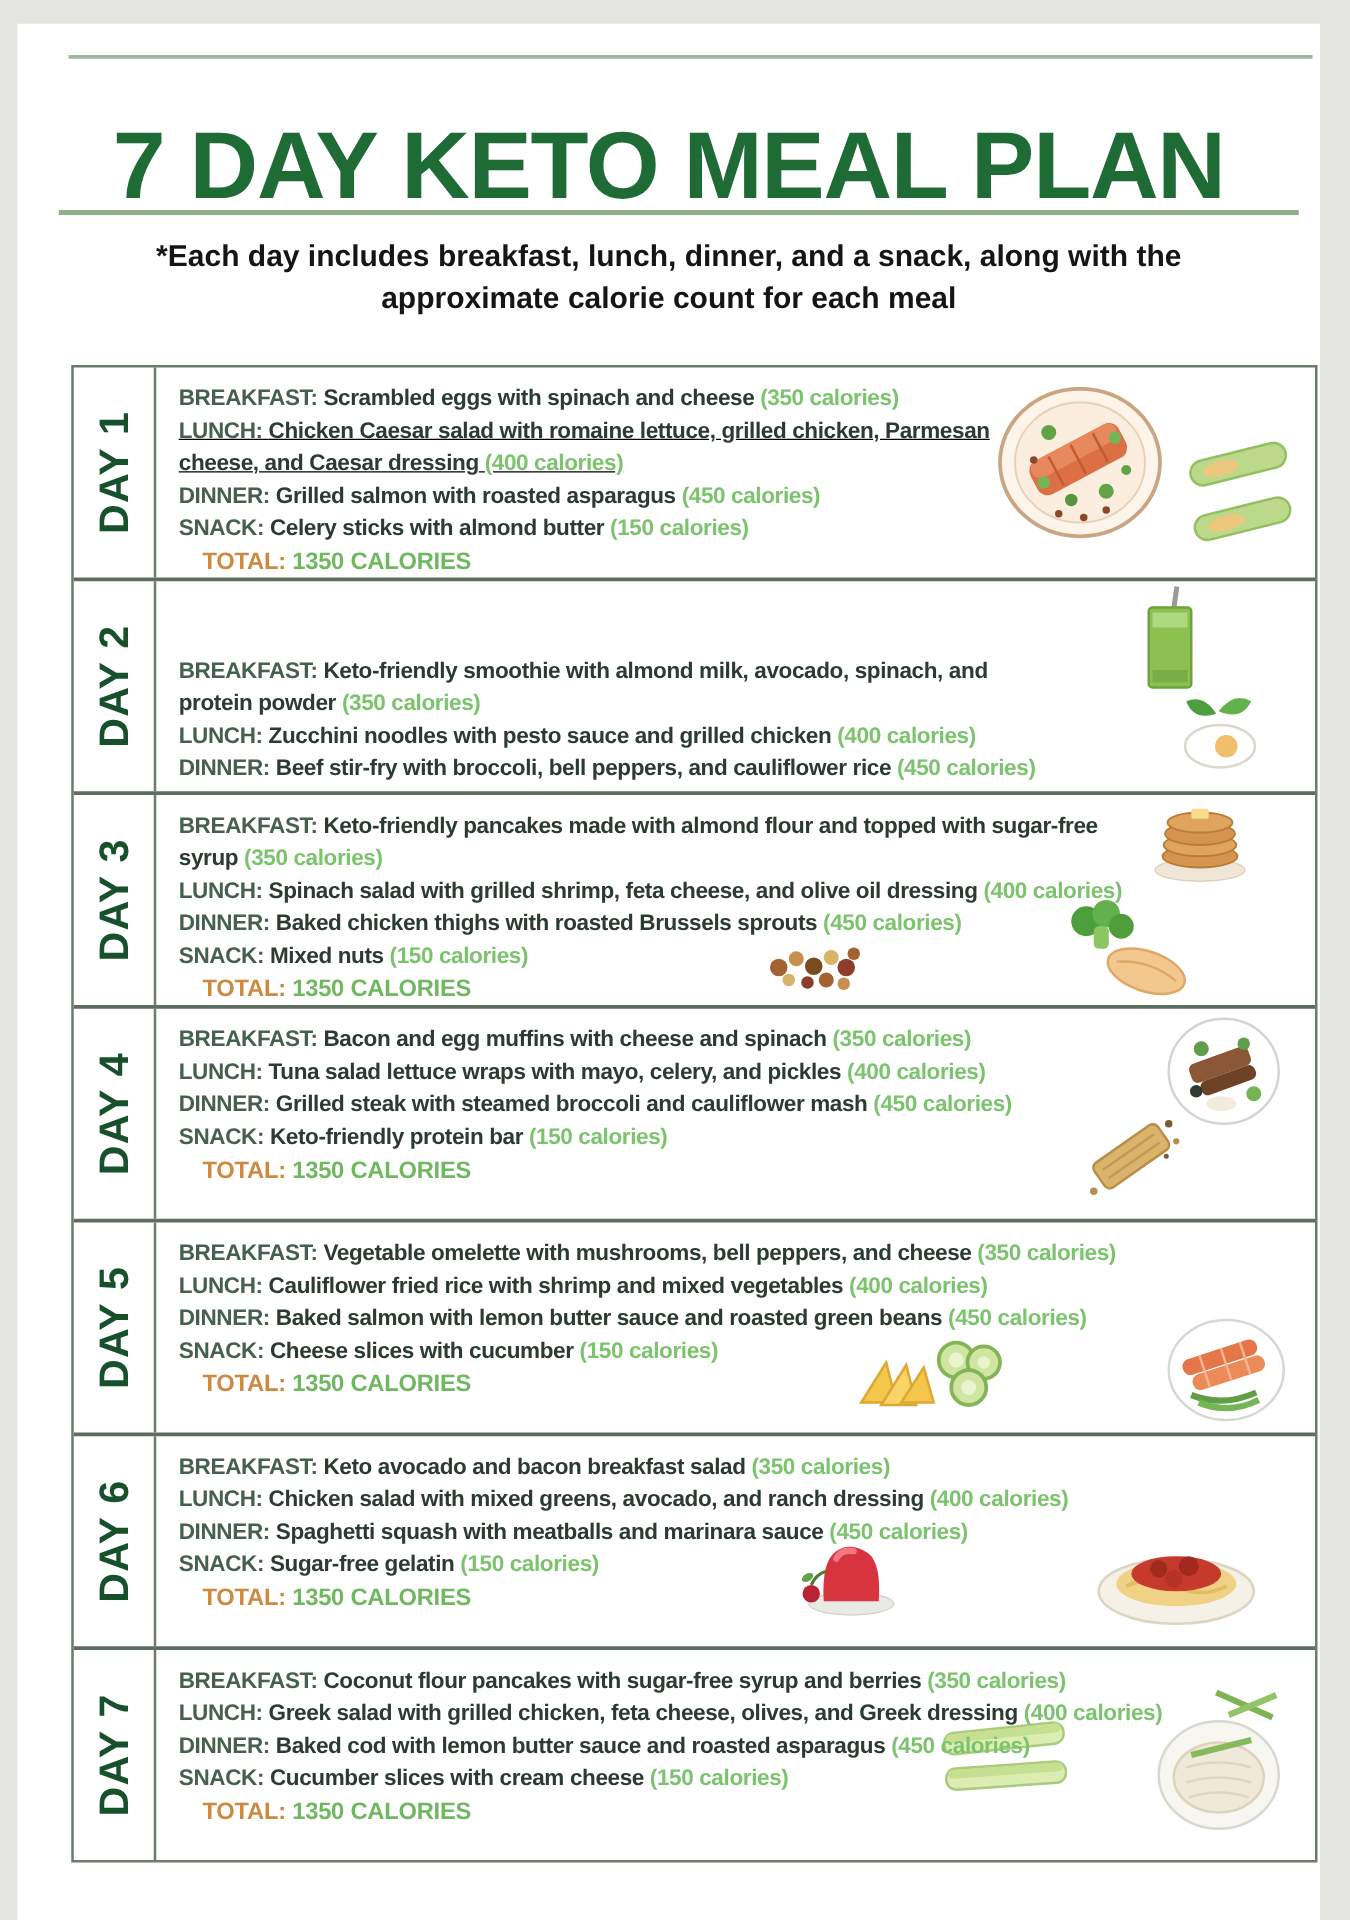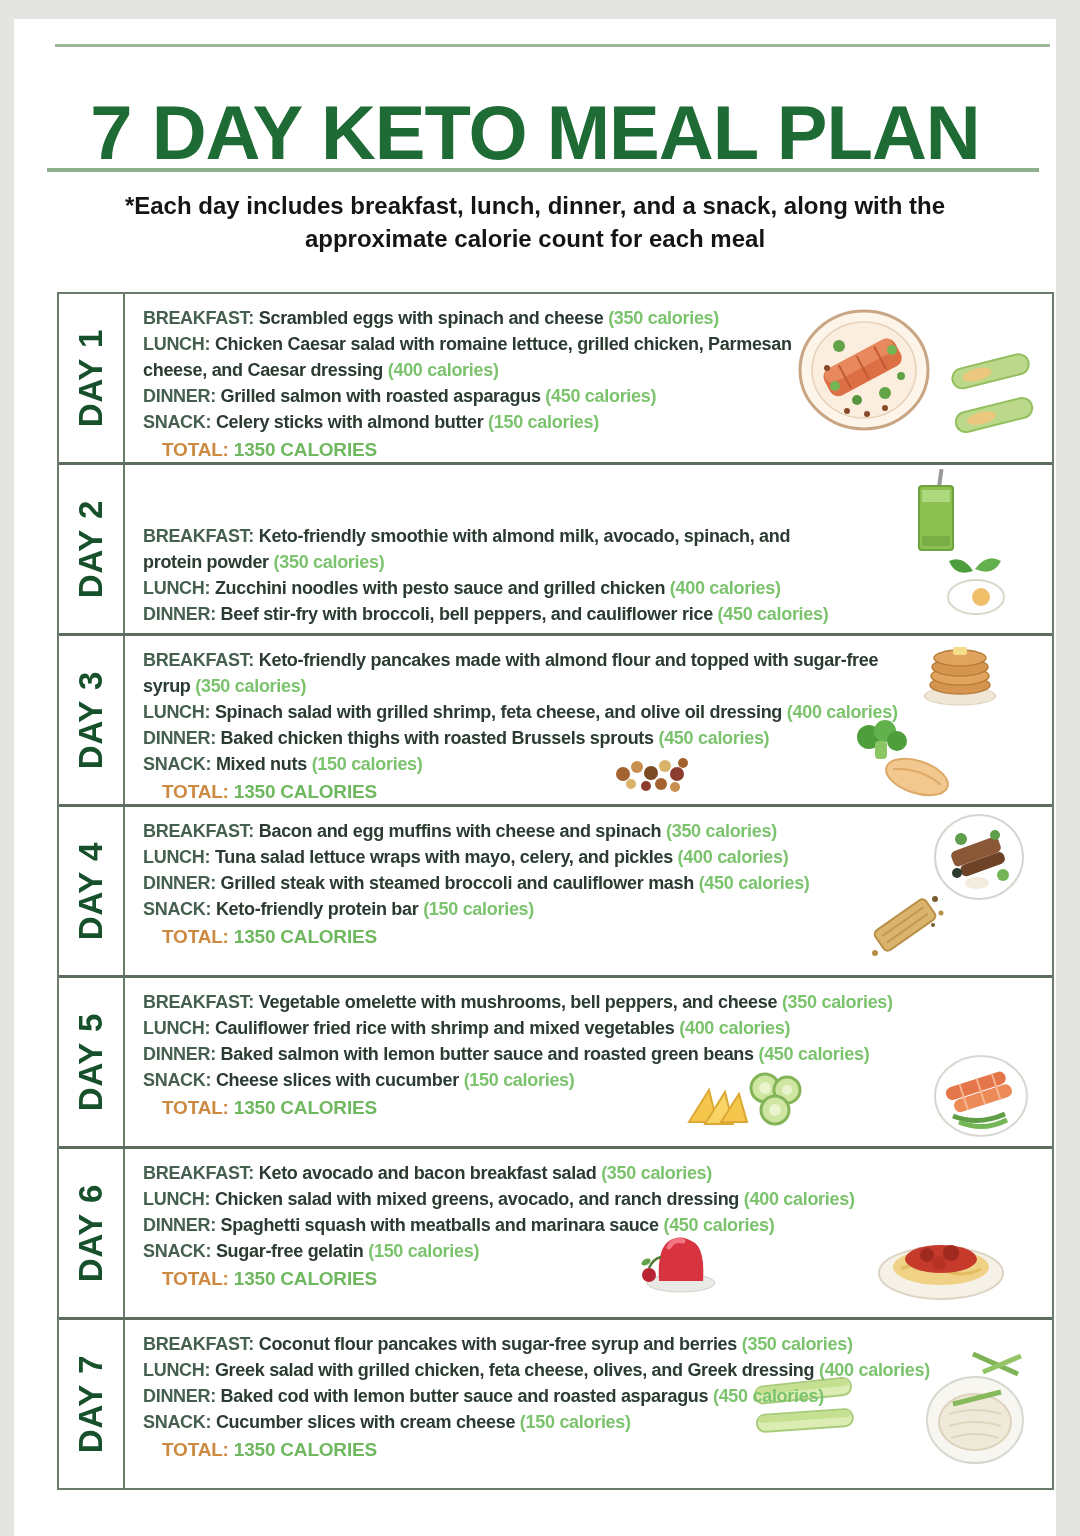--- a/index.html
+++ b/index.html
@@ -33,21 +33,21 @@
     display:flex;align-items:center;justify-content:center;
   }
   .day-label{
     transform:rotate(-90deg);white-space:nowrap;
     font-size:33px;font-weight:bold;color:#17512b;letter-spacing:1px;
   }
   .content{flex:1;position:relative;padding:11px 0 0 18px;overflow:hidden;}
   .meals{position:relative;z-index:2;}
   .meal{font-size:18px;font-weight:bold;line-height:26px;letter-spacing:-0.3px;white-space:nowrap;}
   .meal.wrap{white-space:normal;}
-  .w680{max-width:680px;}
+  .w680{max-width:680px;text-decoration:underline;}
   .w690{max-width:690px;margin-top:47px;}
   .w760{max-width:760px;}
   .meal-label{color:#46604f;}
   .meal-desc{color:#2b3b31;}
   .meal-cal{color:#7cc36e;}
   .total{font-size:19px;font-weight:bold;line-height:28px;margin-top:1px;letter-spacing:-0.2px;margin-left:19px;}
   .total-label{color:#cd8940;}
   .total-value{color:#70b85f;}
   .illus{position:absolute;z-index:1;}
   .footer-handle{

